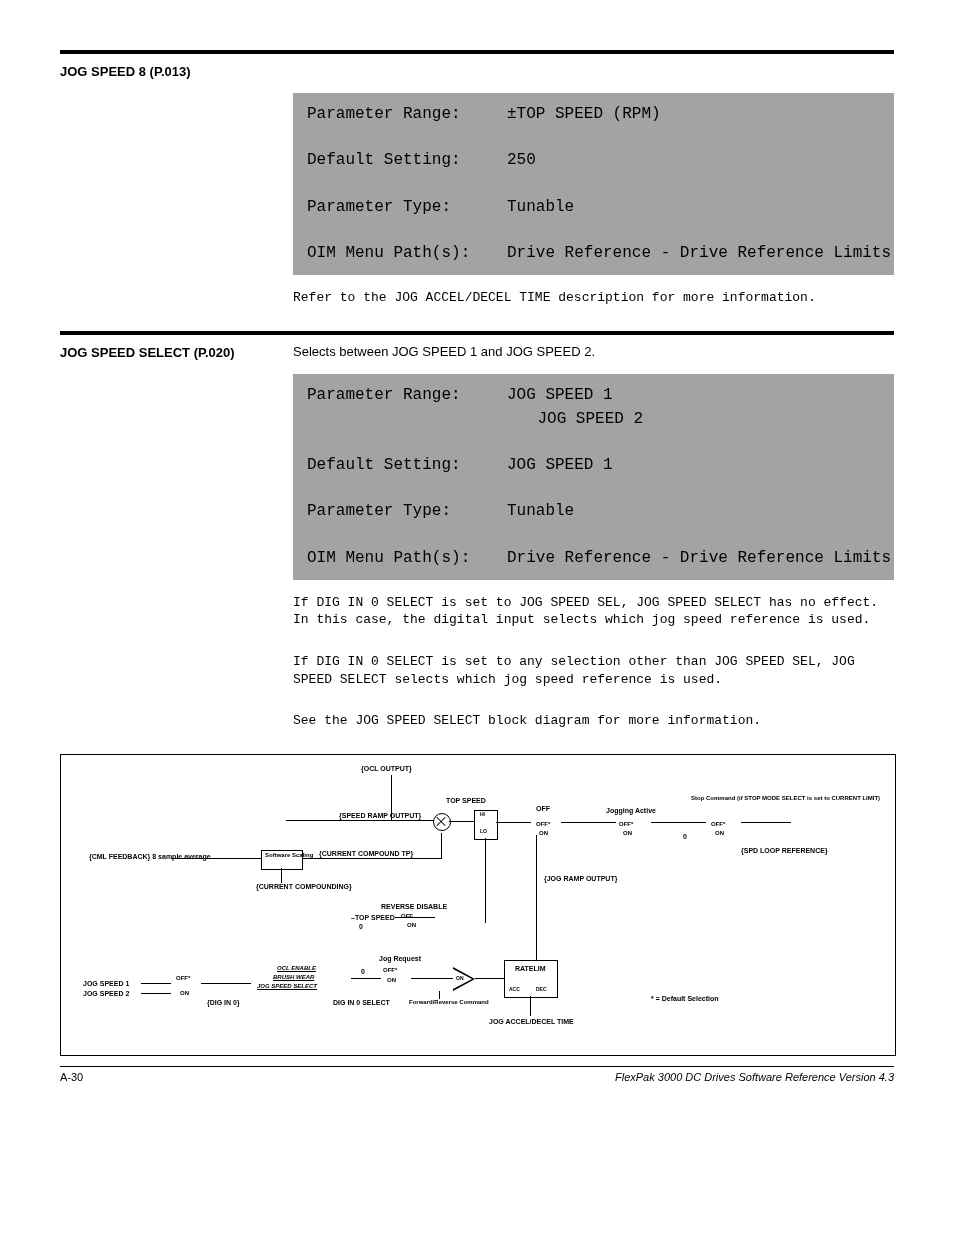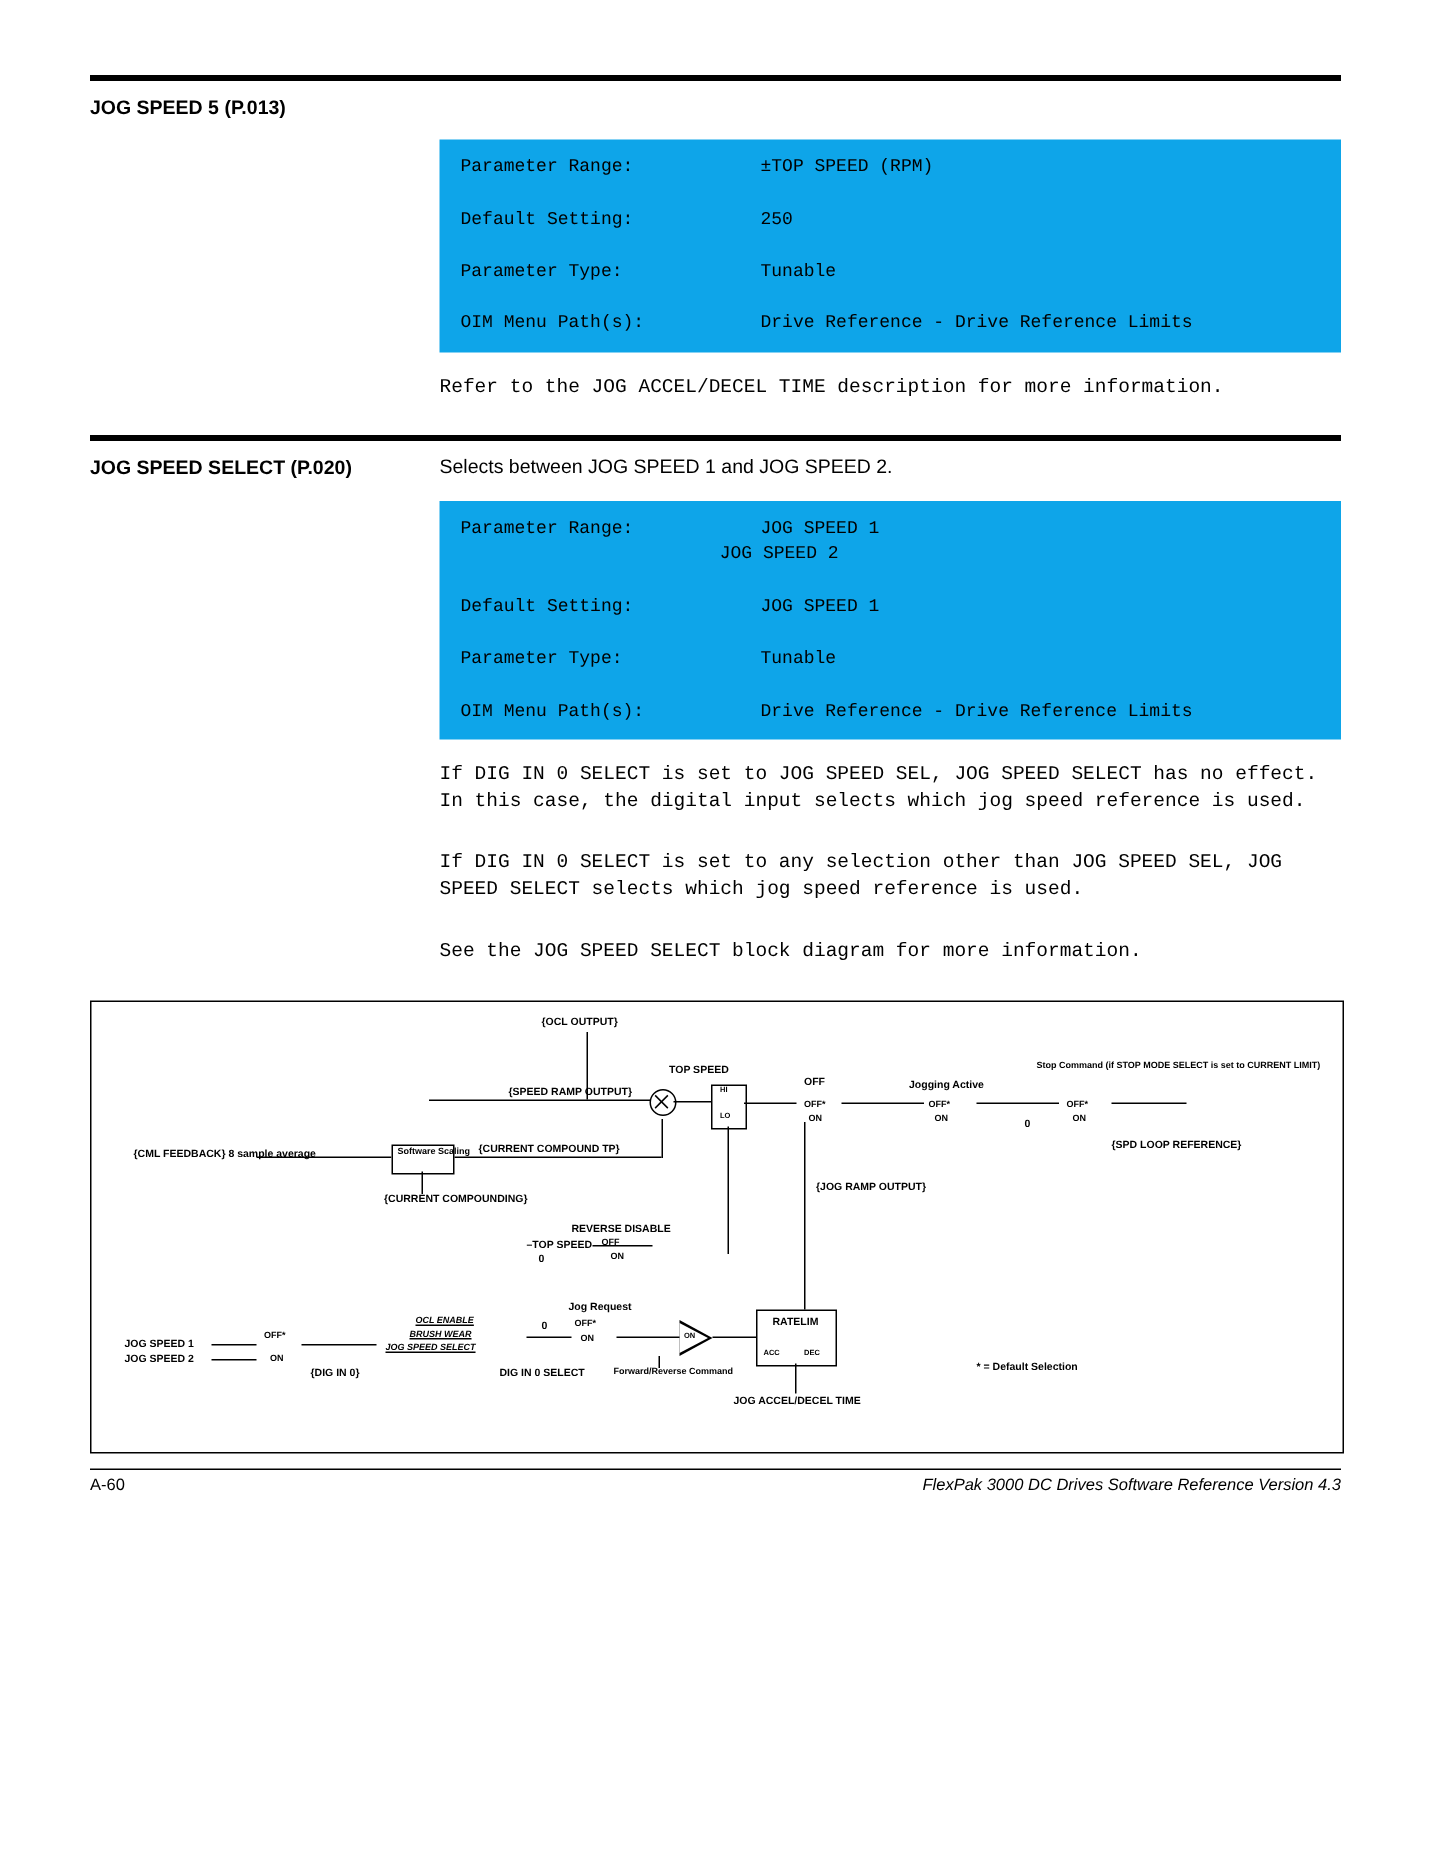--- a/index.html
+++ b/index.html
@@ -32,24 +32,24 @@
     font-weight: bold;
     font-size: 13px;
     padding-top: 2px;
   }
   .row-header .text-col {
     flex: 1;
     font-size: 13px;
     line-height: 1.35;
   }
   .code-block {
-    background: #0ea5e9;
+    background: #a3a3a3;
     padding: 10px 14px;
     font-family: "Courier New", monospace;
-    font-size: 12px;
+    font-size: 16px;
     line-height: 1.45;
     margin-left: 233px;
     margin-bottom: 14px;
     white-space: pre;
     box-sizing: border-box;
   }
   .code-block .row {
     display: block;
   }
   .code-block .key { display:inline-block; width:200px; }
@@ -110,21 +110,21 @@
   }
   .sw-lab { position:absolute; font-size:6px; font-weight:bold; }
 </style>
 </head>
 <body>
 
 <div class="page">
 
   <div class="hr-thick"></div>
   <div class="row-header">
-    <div class="label-col">JOG SPEED 5 (P.013)</div>
+    <div class="label-col">JOG SPEED 8 (P.013)</div>
   </div>
   <div class="code-block"><span class="row"><span class="key">Parameter Range:</span><span>±TOP SPEED (RPM)</span></span>
 <span class="row"><span class="key">Default Setting:</span><span>250</span></span>
 <span class="row"><span class="key">Parameter Type:</span><span>Tunable</span></span>
 <span class="row"><span class="key">OIM Menu Path(s):</span><span>Drive Reference - Drive Reference Limits</span></span></div>
   <div class="after-text">Refer to the JOG ACCEL/DECEL TIME description for more information.</div>
 
   <div class="hr-thick"></div>
   <div class="row-header">
     <div class="label-col">JOG SPEED SELECT (P.020)</div>
@@ -241,17 +241,17 @@
     <div class="sw-lab" style="left:119px; top:235px;"><span>ON</span></div>
     <div class="fb-line" style="left:140px; top:228px; width:50px; height:1px;"></div>
 
     <div class="fb-text" style="left:146px; top:244px;">{DIG IN 0}</div>
 
     <div class="fb-text" style="left:590px; top:240px;"><span>*</span> <span>= Default Selection</span></div>
 
   </div>
 
   <div class="footer">
-    <span>A-60</span>
+    <span>A-30</span>
     <span style="font-style:italic;">FlexPak 3000 DC Drives Software Reference Version 4.3</span>
   </div>
 
 </div>
 
 </body></html>

